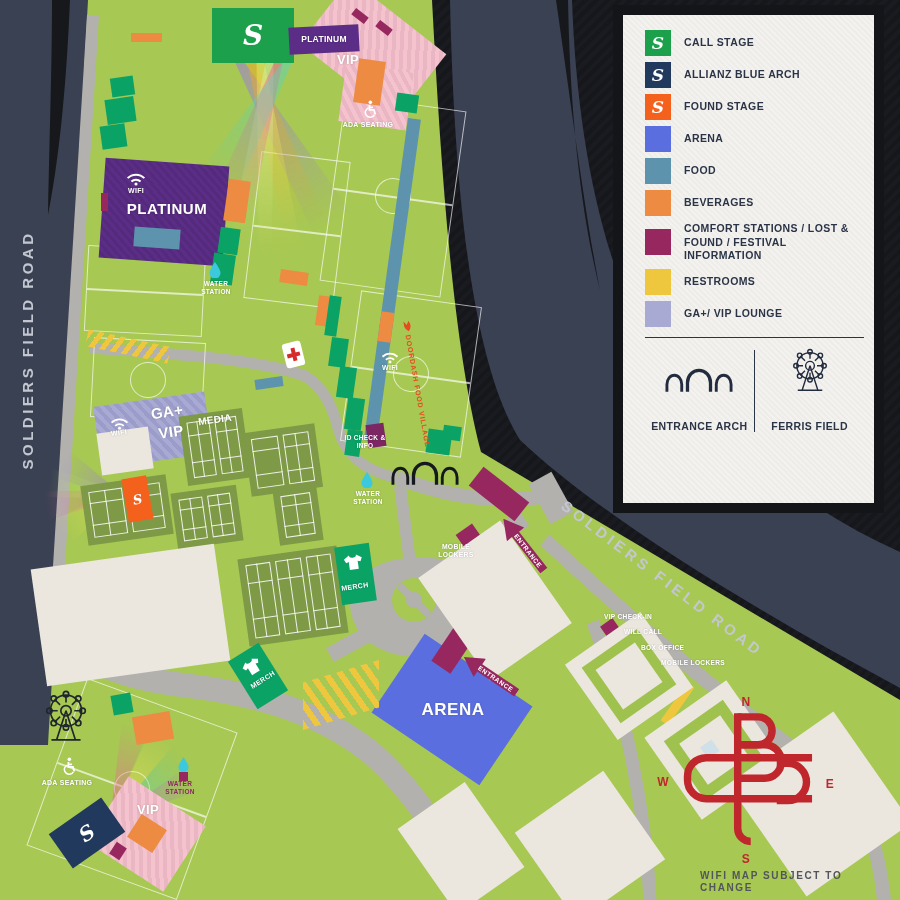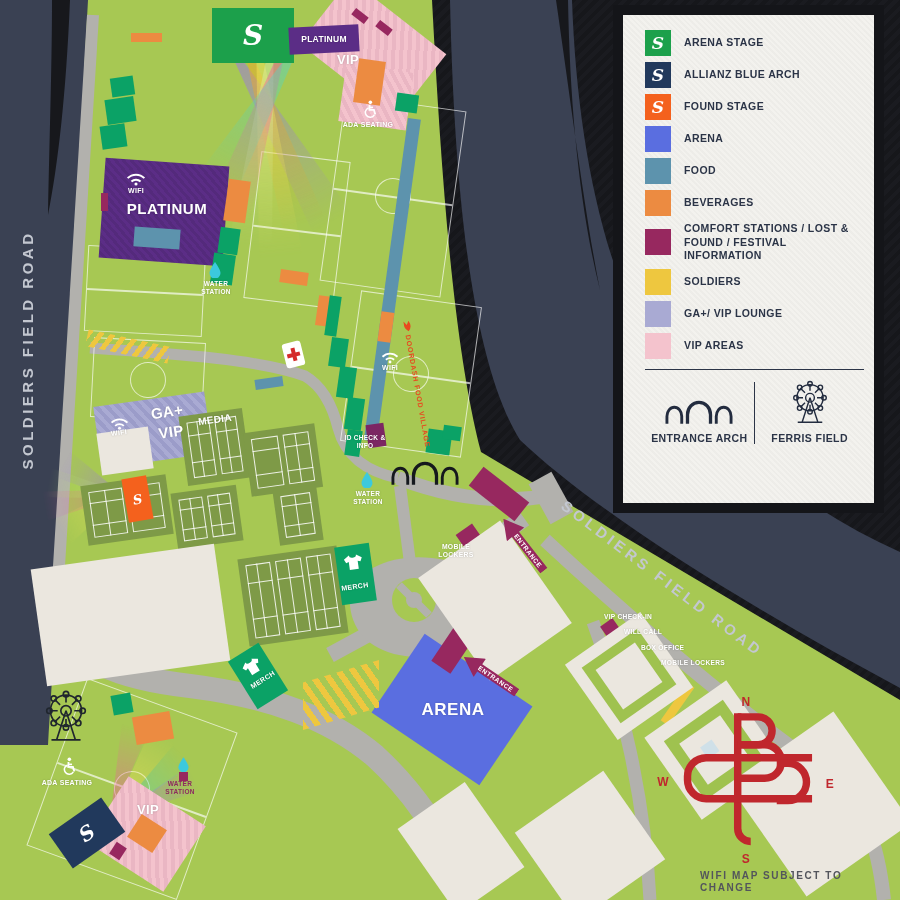--- a/index.html
+++ b/index.html
@@ -41,21 +41,21 @@
   #legend .inner{position:absolute;left:10px;top:10px;right:10px;bottom:10px;
     background:#f3f2ee;background-image:repeating-linear-gradient(45deg,rgba(0,0,0,.025) 0 2px,transparent 2px 4px);
     padding:15px 10px 8px 22px;box-sizing:border-box;}
   .lrow{display:flex;align-items:center;gap:13px;margin-bottom:6px;}
   .swatch{width:26px;height:26px;flex:0 0 26px;position:relative;}
   .swatch .stage-s{font-size:17px;}
   .ltxt{font-size:10.5px;font-weight:700;color:#2b3447;letter-spacing:.4px;line-height:1.3;max-width:200px;}
   #legfoot{border-top:1.5px solid #2b3447;margin-top:10px;padding-top:10px;display:flex;align-items:stretch;}
   #legfoot .cell{flex:1;display:flex;flex-direction:column;align-items:center;justify-content:flex-end;gap:6px;}
   #legfoot .vdiv{width:1.5px;background:#2b3447;margin:2px 0;}
-  #legfoot .ltxt{max-width:none;}
+  #legfoot .ltxt{max-width:none;margin-top:20px;}
   .roadlbl{position:absolute;z-index:6;color:#c3c7d0;font-weight:700;white-space:nowrap;}
 </style>
 </head>
 <body>
 
 <div id="stage">
 
   <svg class="base" width="900" height="900" viewBox="0 0 900 900">
 
     <path d="M0,0 L185,0 C150,240 115,430 88,600 L48,745 L0,745 Z" fill="#3a4153"></path>
@@ -393,21 +393,21 @@
 
   <div class="roadlbl" style="left:-132px;top:330px;width:320px;height:40px;line-height:40px;text-align:center;font-size:15px;letter-spacing:3.5px;transform:rotate(-90deg);">SOLDIERS FIELD ROAD</div>
   <div class="roadlbl" style="left:572px;top:492px;width:290px;height:30px;line-height:30px;font-size:15px;letter-spacing:4px;transform:rotate(37deg);transform-origin:top left;">SOLDIERS FIELD ROAD</div>
 
   <div id="legend">
     <div class="inner">
       <div class="lrow">
         <span class="swatch" style="background: rgb(28, 160, 75);">
             <span class="stage-s">S</span>
           </span>
-        <span class="ltxt">ARENA STAGE</span>
+        <span class="ltxt">CALL STAGE</span>
       </div>
       <div class="lrow">
         <span class="swatch" style="background: rgb(33, 57, 92);">
             <span class="stage-s">S</span>
           </span>
         <span class="ltxt">ALLIANZ BLUE ARCH</span>
       </div>
       <div class="lrow">
         <span class="swatch" style="background: rgb(244, 97, 29);">
             <span class="stage-s">S</span>
@@ -425,29 +425,25 @@
       <div class="lrow">
         <span class="swatch" style="background: rgb(236, 139, 65);"></span>
         <span class="ltxt">BEVERAGES</span>
       </div>
       <div class="lrow">
         <span class="swatch" style="background: rgb(151, 40, 95);"></span>
         <span class="ltxt">COMFORT STATIONS / LOST &amp; FOUND / FESTIVAL INFORMATION</span>
       </div>
       <div class="lrow">
         <span class="swatch" style="background: rgb(238, 199, 63);"></span>
-        <span class="ltxt">SOLDIERS</span>
+        <span class="ltxt">RESTROOMS</span>
       </div>
       <div class="lrow">
         <span class="swatch" style="background: rgb(169, 170, 211);"></span>
         <span class="ltxt">GA+/ VIP LOUNGE</span>
-      </div>
-      <div class="lrow">
-        <span class="swatch" style="background: rgb(244, 195, 205);"></span>
-        <span class="ltxt">VIP AREAS</span>
       </div>
       <div id="legfoot">
         <div class="cell">
           <svg viewBox="0 0 90 30" width="74" height="26" fill="none" stroke="#232c3f">
               <path d="M6 28 v-9 a9 11 0 0 1 18 0 v9" stroke-width="3.5"></path>
               <path d="M31 28 v-11 a14 15 0 0 1 28 0 v11" stroke-width="4"></path>
               <path d="M66 28 v-9 a9 11 0 0 1 18 0 v9" stroke-width="3.5"></path>
             </svg>
           <span class="ltxt">ENTRANCE ARCH</span>
         </div>

